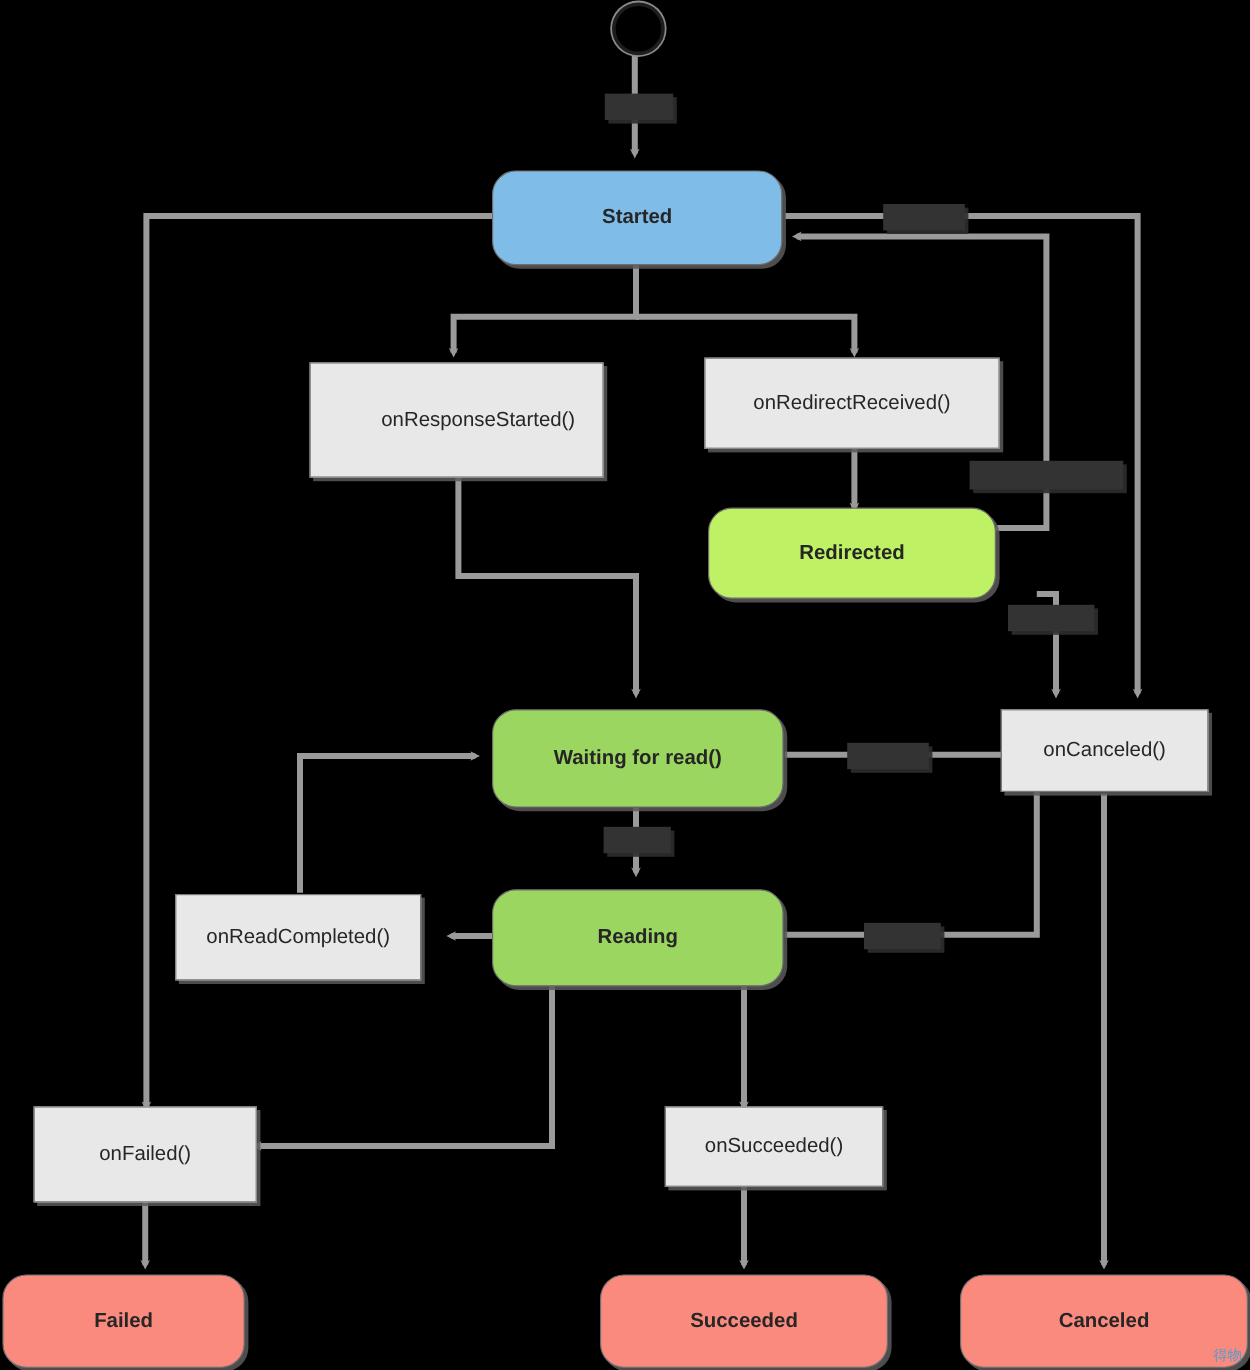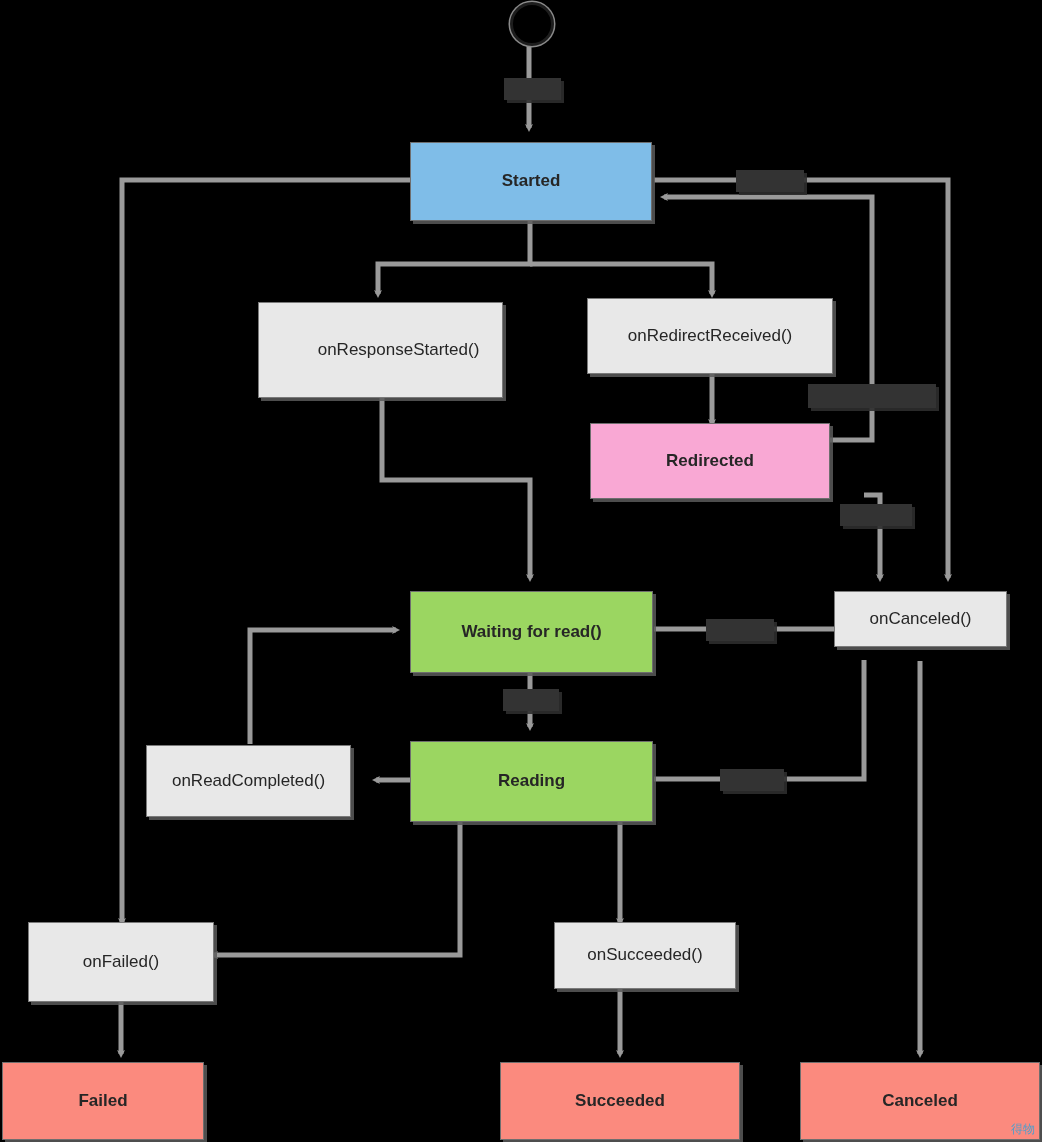--- a/index.html
+++ b/index.html
@@ -28,21 +28,21 @@
     display: flex;
     align-items: center;
     justify-content: center;
     text-align: center;
     color: #262626;
     line-height: 1.2;
     z-index: 5;
   }
   
   .state {
-    border-radius: 0;
+    border-radius: 20px;
     border: 1.5px solid #6e6e6e;
     font-weight: bold;
     font-size: 17px;
     box-shadow: 3px 3px 0 rgba(90,90,90,0.85);
   }
   
   .action {
     background: #e8e8e8;
     border: 1.5px solid #7a7a7a;
     font-weight: normal;
@@ -142,37 +142,37 @@
   </div>
 
   <div class="node action" style="left:258px; top:302px; width:245px; height:96px;padding-left:36px;">
     <span>onResponseStarted()</span>
   </div>
 
   <div class="node action" style="left:587px; top:298px; width:246px; height:76px;">
     <span>onRedirectReceived()</span>
   </div>
 
-  <div class="node state" style="left:590px; top:423px; width:240px; height:76px; background:#f9a8d4;">
+  <div class="node state" style="left:590px; top:423px; width:240px; height:76px; background:#bef264;">
     <span>Redirected</span>
   </div>
 
   <div class="node state" style="left:410px; top:591px; width:243px; height:82px; background:#9BD661;">
     <span>Waiting for read()</span>
   </div>
 
   <div class="node state" style="left:410px; top:741px; width:243px; height:81px; background:#9BD661;">
     <span>Reading</span>
   </div>
 
   <div class="node action" style="left:146px; top:745px; width:205px; height:72px;">
     <span>onReadCompleted()</span>
   </div>
 
-  <div class="node action" style="left:834px; top:591px; width:173px; height:56px;">
+  <div class="node action" style="left:834px; top:591px; width:173px; height:69px;">
     <span>onCanceled()</span>
   </div>
 
   <div class="node action" style="left:28px; top:922px; width:186px; height:80px;">
     <span>onFailed()</span>
   </div>
 
   <div class="node action" style="left:529px; top:922px; width:182px; height:67px;margin-left:25px;">
     <span>onSucceeded()</span>
   </div>

